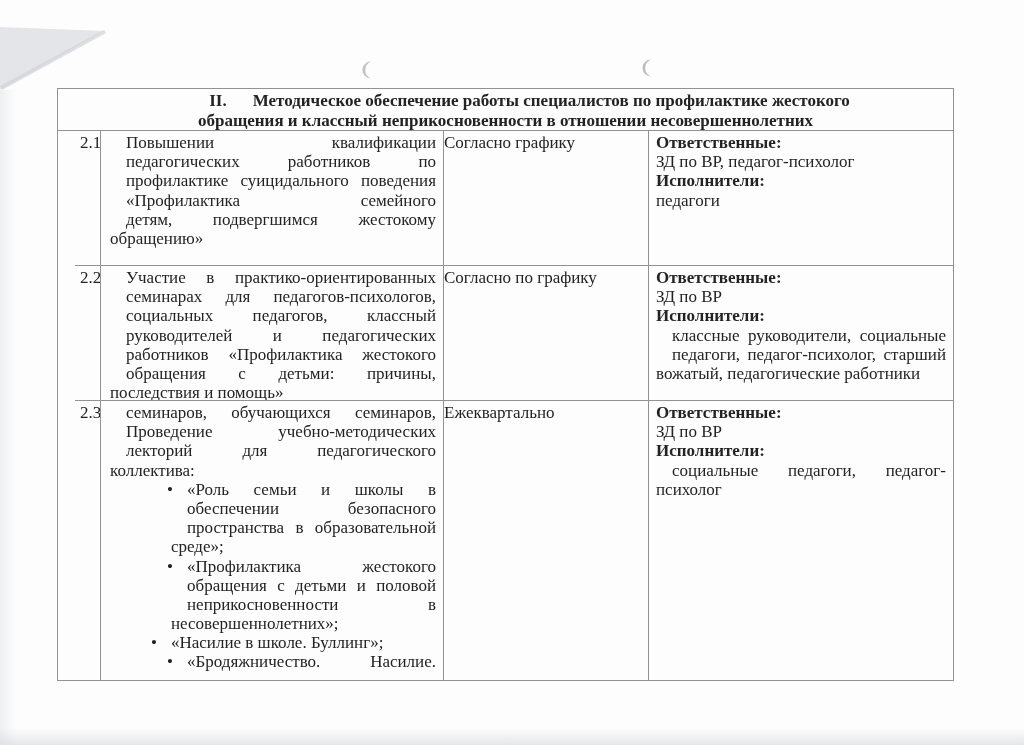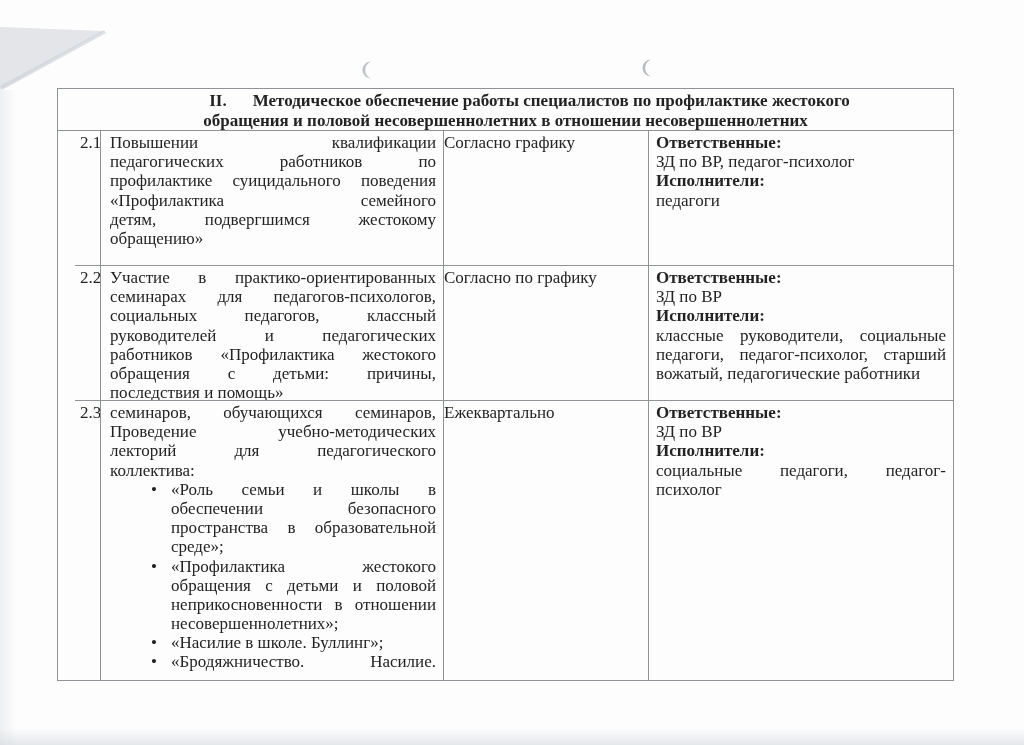--- a/index.html
+++ b/index.html
@@ -67,21 +67,21 @@
     padding-top: 2px;
   }
   .hline { line-height: 19.5px; }
   .hnum { margin-right: 26px; margin-left: 48px; }
   .num  { padding: 2px 2px 0 5px; line-height: 19.2px; margin-left: 17px; }
   .act  { padding: 2px 7px 0 9px; }
   .tim  { padding-top: 2px; line-height: 19.2px; }
   .resp { padding: 2px 7px 0 7px; }
 
   .line { line-height: 19.2px; height: 19.2px; overflow: hidden; }
-  .line.just { text-align: justify; text-align-last: justify; }
+  .line.just { text-align: justify; text-align-last: justify; margin-left: 16px; }
   .line.just::after { content: ""; display: inline-block; width: 100%; height: 0; }
   .line.b { font-weight: bold; }
   .line.bul { padding-left: 61px; position: relative; }
   .marker { position: absolute; left: 41px; top: 0; }
 </style>
 </head>
 <body>
 
 <div class="paper">
   <div class="corner-fold"></div>
@@ -95,21 +95,21 @@
   <svg class="crescent c2" viewBox="0 0 20 20">
     <path d="M13 1.5 A 8.5 8.5 0 1 0 13 18.5 A 10.5 9.5 0 0 1 13 1.5 Z" fill="#aeb2b8"></path>
   </svg>
 
   <div class="doc-table">
 
     <div class="cell header">
       <div class="hline">
         <span class="hnum">II.</span><span>Методическое обеспечение работы специалистов по профилактике жестокого</span>
       </div>
-      <div class="hline">обращения и половой несовершеннолетних в отношении несовершеннолетних</div>
+      <div class="hline">обращения и классный неприкосновенности в отношении несовершеннолетних</div>
     </div>
 
     <div class="cell num">2.1.</div>
     <div class="cell act">
         <div class="line just">Повышении квалификации</div>
         <div class="line just">педагогических работников по</div>
         <div class="line just">профилактике суицидального поведения</div>
         <div class="line just">«Профилактика семейного</div>
         <div class="line just">детям, подвергшимся жестокому</div>
         <div class="line">обращению»</div>

